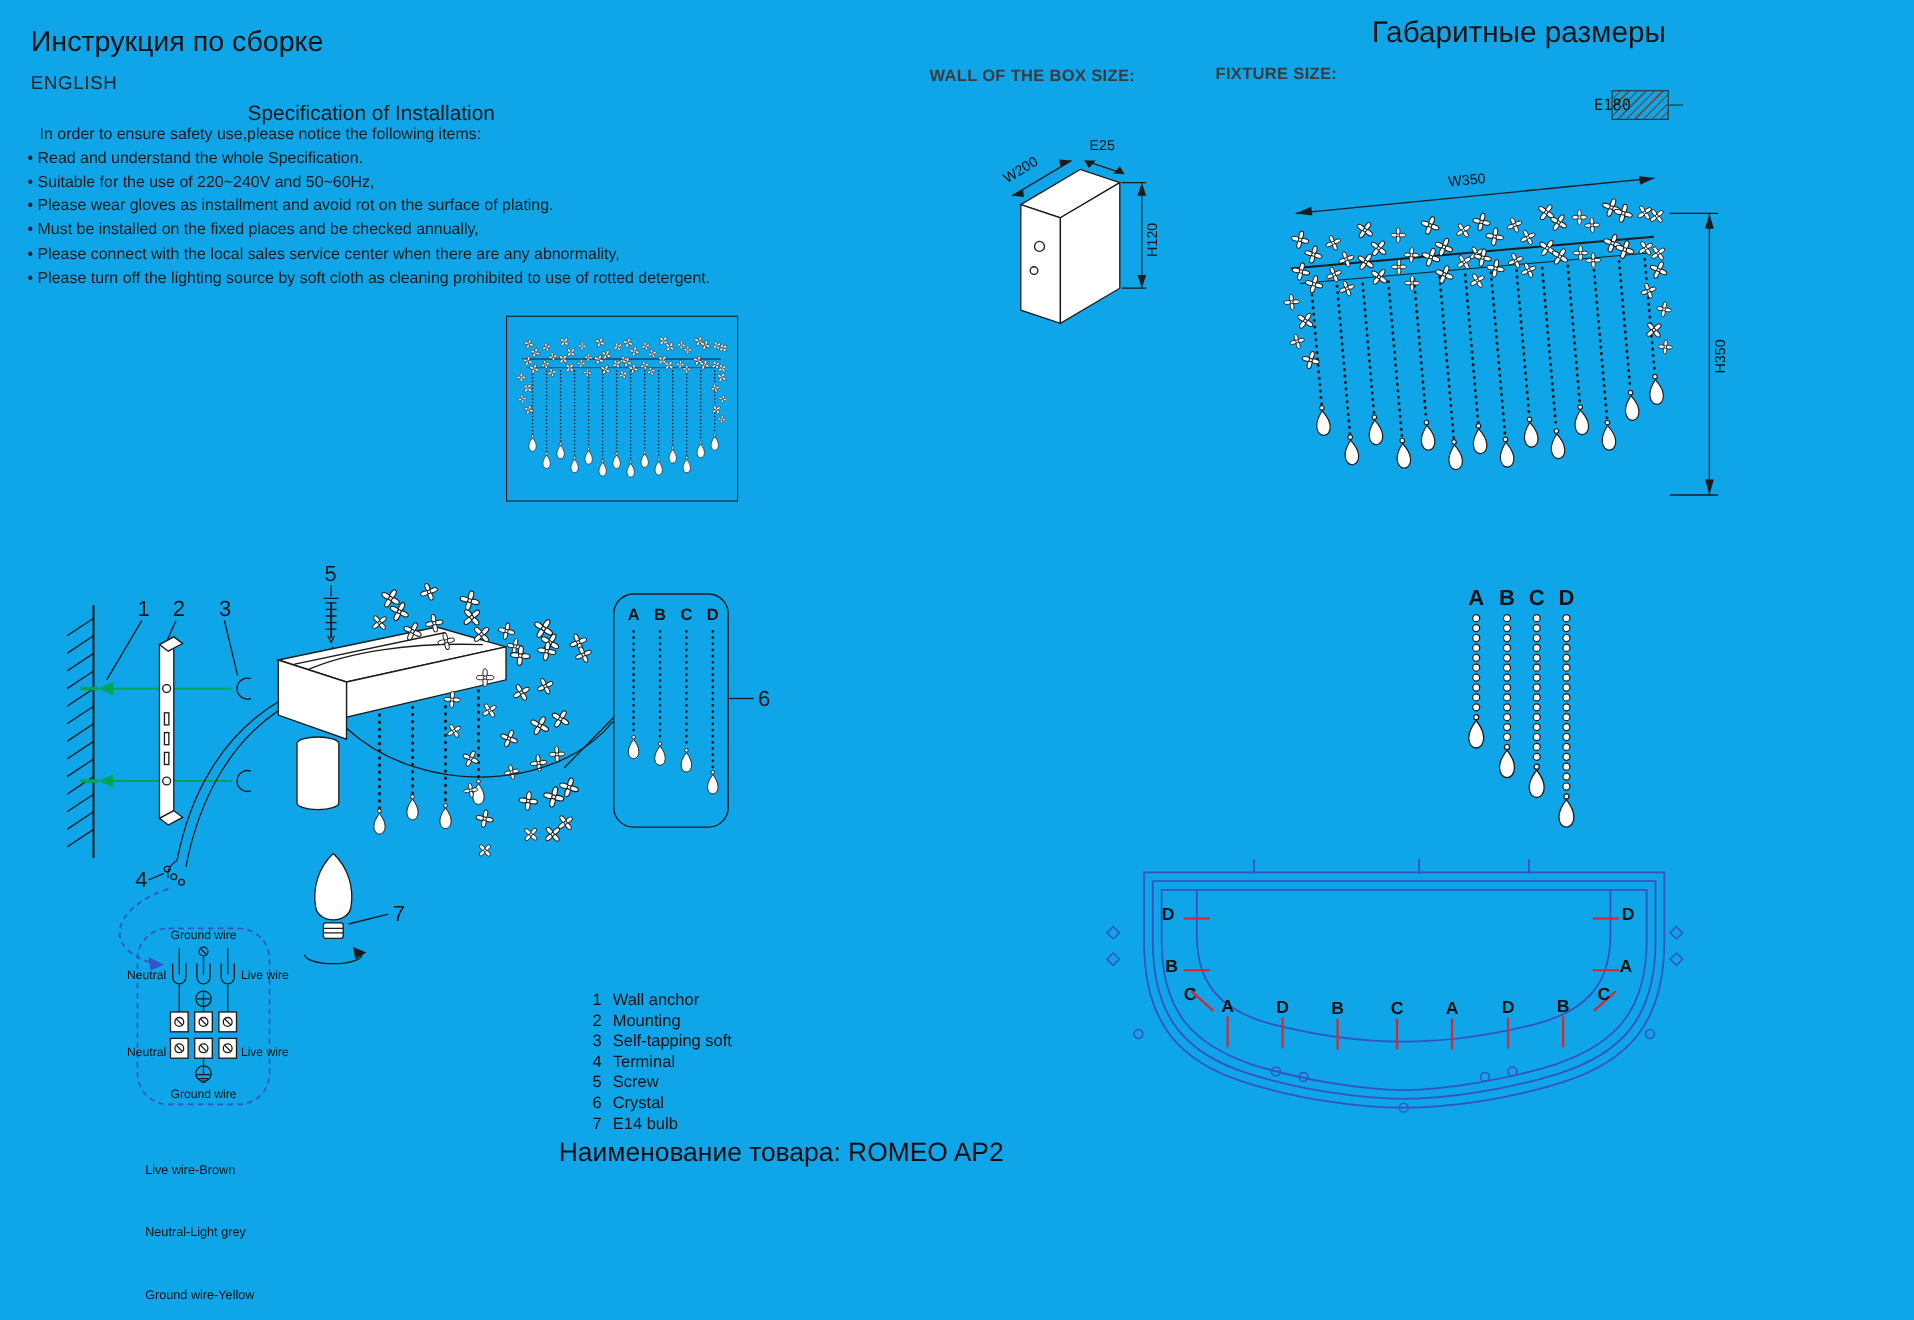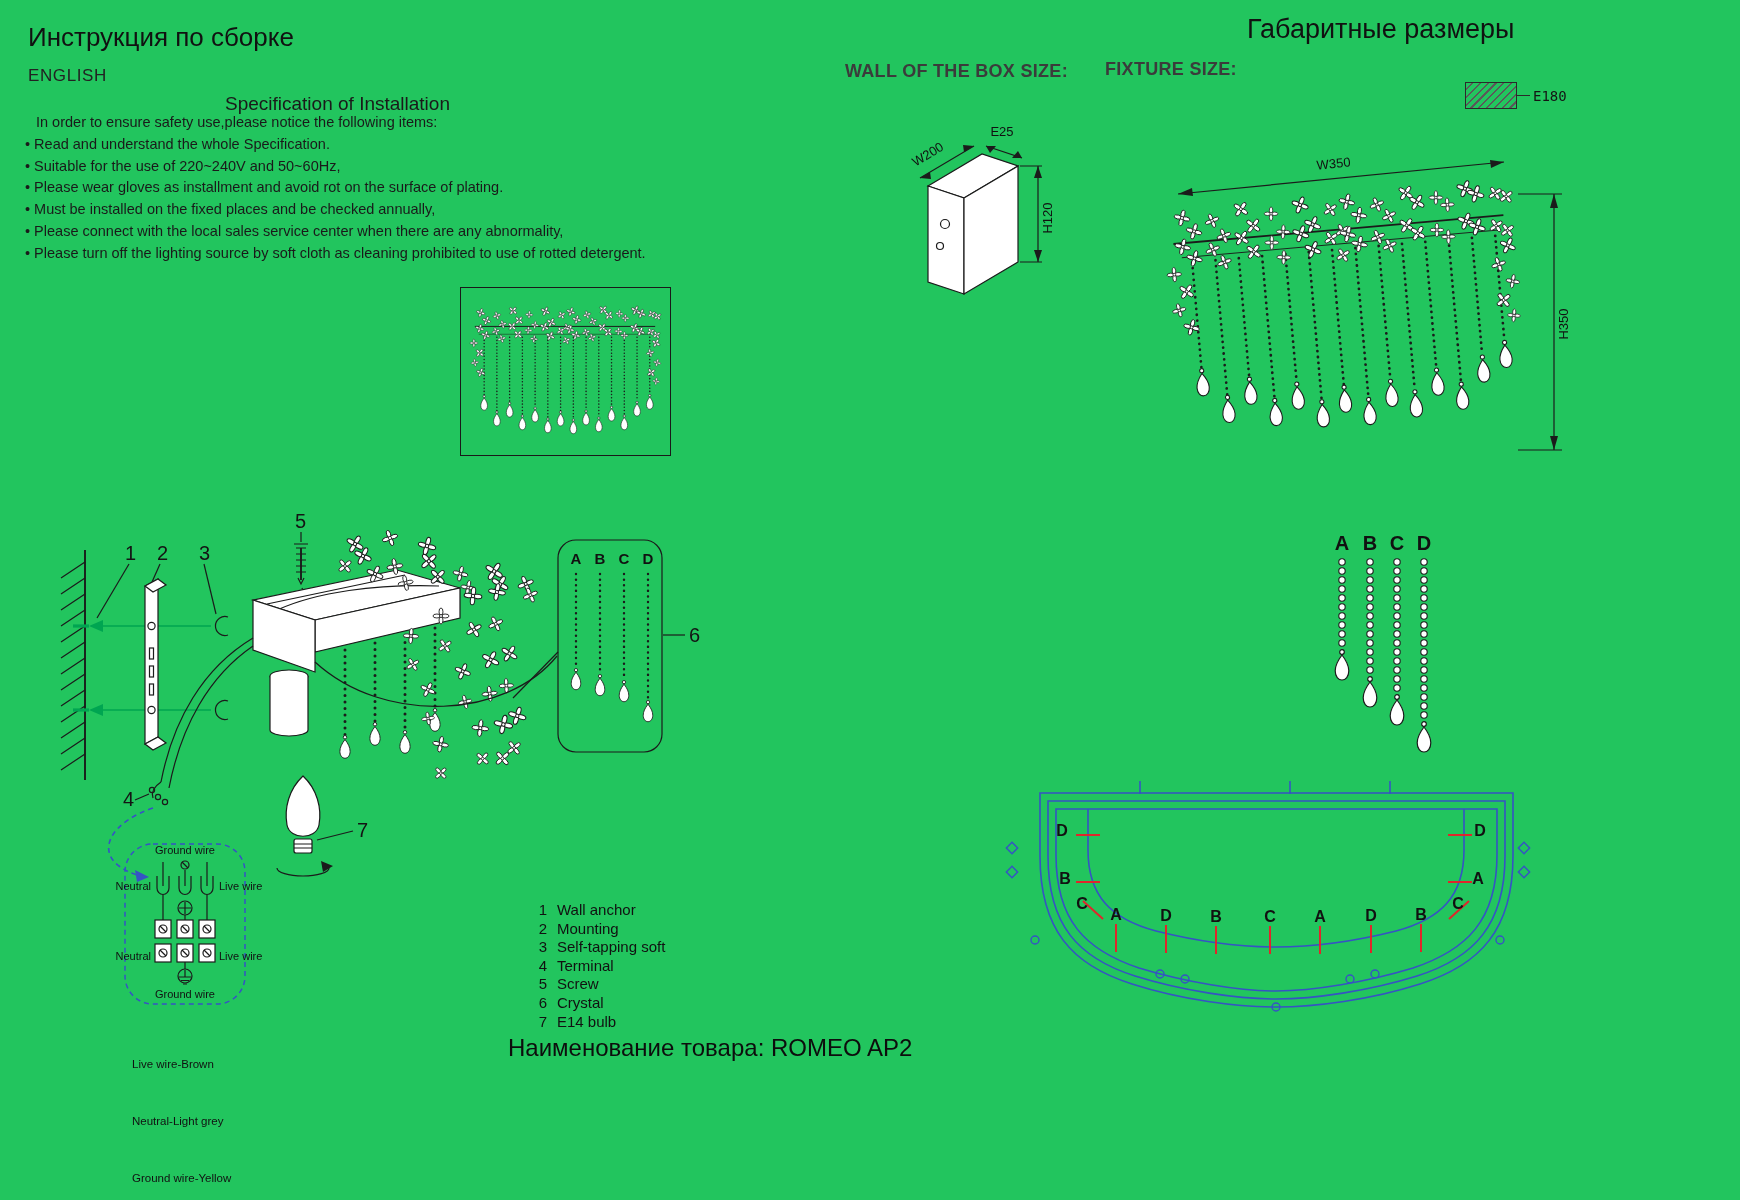--- a/index.html
+++ b/index.html
@@ -1,29 +1,29 @@
 <!DOCTYPE html>
 <html><head>
 <meta charset="utf-8">
 <style>
   * { margin:0; padding:0; box-sizing:border-box; }
   html,body { background:#ffffff; }
   body { font-family:"Liberation Sans", sans-serif; color:#141414; }
-  .page { position:relative; width:1740px; height:1200px; background:#22c55e; overflow:hidden; }
+  .page { position:relative; width:1740px; height:1200px; background:#0ea5e9; overflow:hidden; }
   .abs { position:absolute; }
   svg.layer { position:absolute; overflow:visible; }
 
   
   .title-ru { font-size:26px; color:#111; }
   .title-ru-r { font-size:27px; color:#111; }
   .english { font-size:17px; letter-spacing:.6px; color:#222; }
   .spec-head { font-size:19px; color:#1a1a1a; }
   .spec-intro { font-size:14.5px; color:#1a1a1a; }
   .spec-items div { font-size:14.5px; line-height:21.7px; color:#1a1a1a; white-space:nowrap; }
-  .size-label { font-size:18px; font-weight:bold; color:#3b3b3b; letter-spacing:.3px; }
+  .size-label { font-size:15px; font-weight:bold; color:#3b3b3b; letter-spacing:.3px; }
   .cad { font-family:"DejaVu Sans Mono", monospace; }
   .strings-lines div { font-family:"DejaVu Sans Mono", monospace; font-size:21px; line-height:33px; letter-spacing:1px; color:#111; white-space:nowrap; }
   .parts div { font-size:15px; line-height:18.6px; color:#111; white-space:nowrap; }
   .parts .pnum { display:inline-block; width:14px; text-align:right; margin-right:10px; }
   .legend div { font-size:11.5px; line-height:21px; color:#111; white-space:nowrap;margin-top:36px; }
   .product { font-size:24px; color:#0d0d0d; white-space:nowrap;text-align:center; }
 
   
   .ln  { fill:none; stroke:#1b1b1b; stroke-width:1.2; }
   .ln2 { fill:none; stroke:#1b1b1b; stroke-width:1.9; }
@@ -148,21 +148,21 @@
     <div>• Must be installed on the fixed places and be checked annually,</div>
     <div>• Please connect with the local sales service center when there are any abnormality,</div>
     <div>• Please turn off the lighting source by soft cloth as cleaning prohibited to use of rotted detergent.</div>
   </div>
 
   <div class="abs size-label" style="left:845px; top:61px;">WALL OF THE BOX SIZE:</div>
   <div class="abs size-label" style="left:1105px; top:59px;">FIXTURE SIZE:</div>
 
   <div class="abs" style="left:1465px; top:82px; width:52px; height:27px; border:1.5px solid #2a2a2a; background:repeating-linear-gradient(135deg, transparent 0 4px, #5a5a5a 4px 5.5px);"></div>
   <div class="abs" style="left:1517px; top:95px; width:13px; height:0; border-top:1.4px solid #2a2a2a;"></div>
-  <div class="abs cad" style="left:1533px; top:88px; font-size:14px;">E180</div>
+  <div class="abs cad" style="left:1449px; top:88px; font-size:14px;">E180</div>
 
   <svg class="layer" style="left:890px; top:108px;" width="230" height="200" viewBox="0 0 230 200">
     <g>
       <polygon class="fw" points="38,78 92,46 128,58 74,90"></polygon>
       <polygon class="fw" points="38,78 74,90 74,186 38,174"></polygon>
       <polygon class="fw" points="74,90 128,58 128,154 74,186"></polygon>
       <circle class="ln" cx="55" cy="116" r="4.5"></circle>
       <circle class="ln" cx="50" cy="138" r="3.5"></circle>
     </g>
     <g>

